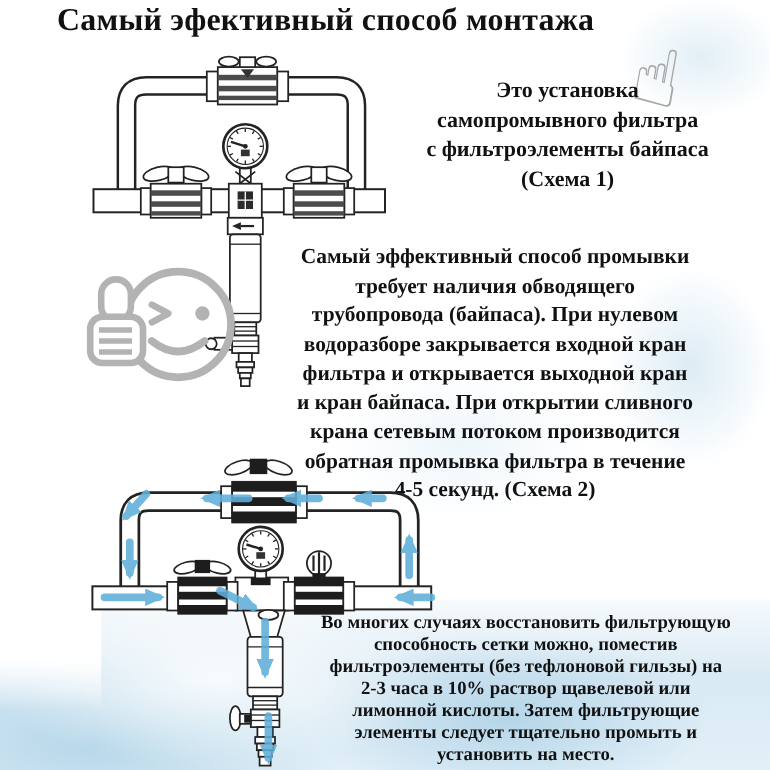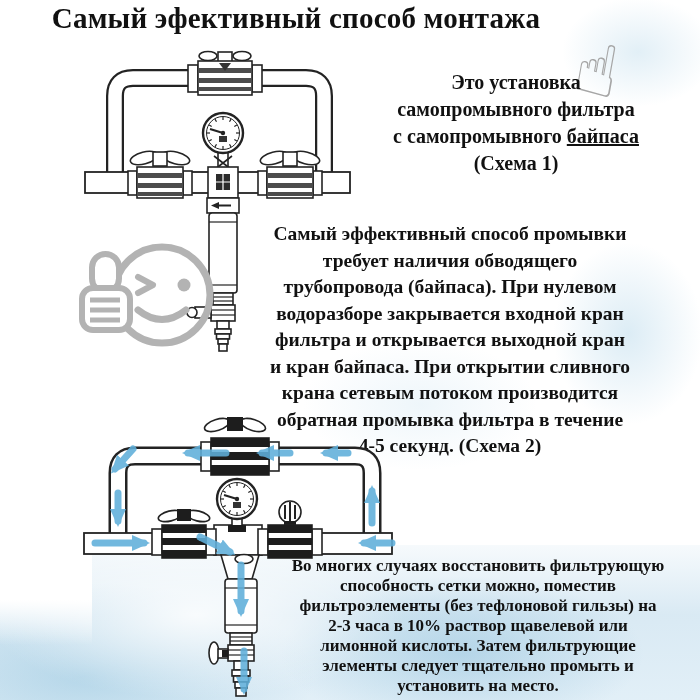--- a/index.html
+++ b/index.html
@@ -17,21 +17,21 @@
       background:
         radial-gradient(ellipse 300px 120px at 28% 45%,rgba(255,255,255,.85),rgba(255,255,255,0) 70%),
         radial-gradient(ellipse 260px 110px at 66% 70%,rgba(132,186,216,.45),rgba(132,186,216,0) 70%),
         radial-gradient(ellipse 320px 130px at 12% 85%,rgba(140,192,220,.5),rgba(140,192,220,0) 72%),
         linear-gradient(180deg,rgba(168,205,228,.10),rgba(165,204,228,.42) 45%,rgba(190,220,238,.45));}
   .s5{left:0;top:545px;width:92px;height:100px;background:linear-gradient(180deg,#fff 55%,rgba(255,255,255,0));}
   .page-title{position:absolute;left:0;top:2px;width:592px;text-align:center;
       font-size:29px;font-weight:700;letter-spacing:.2px;}
   .intro{position:absolute;left:330px;top:69px;width:372px;text-align:center;
       font-size:20px;font-weight:700;line-height:27px;}
-  .intro .u{text-decoration:underline;text-align:right;}
+  .intro .u{text-align:right;}
   .hand{position:absolute;left:551px;top:22px;width:92px;height:96px;
       font-family:"DejaVu Sans",sans-serif;font-size:72px;line-height:96px;color:#a6a6a6;
       text-align:center;transform:rotate(10deg);}
   .para{font-weight:700;text-align:center;white-space:pre-line;}
   .para1{position:absolute;left:228px;top:221px;width:444px;font-size:19.5px;line-height:26.5px;}
   .para2{position:absolute;left:254px;top:556px;width:448px;font-size:17px;line-height:20px;}
   .scheme-label{position:absolute;font-size:27px;font-weight:700;}
   .lbl1{left:88px;top:206px;}
   .lbl2{left:92px;top:660px;}
   svg{position:absolute;overflow:visible;}
@@ -66,21 +66,21 @@
   <div class="splash s4"></div>
   <div class="splash s5"></div>
 
   <div class="page-title">Самый эфективный способ монтажа</div>
 
   <div class="hand">☝</div>
 
   <div class="intro">
     <div>Это установка</div>
     <div>самопромывного фильтра</div>
-    <div><span>с самопромывного</span> <span class="u">байпаса</span></div>
+    <div><span>с фильтроэлементы</span> <span class="u">байпаса</span></div>
     <div>(Схема 1)</div>
   </div>
 
   <svg class="svg1" width="275" height="310" viewBox="0 0 275 310">
     <g>
       <path class="po" d="M35 133 V44 Q35 26 53 26 H226 Q244 26 244 44 V133"></path>
       <path class="pi" d="M35 133 V44 Q35 26 53 26 H226 Q244 26 244 44 V133"></path>
     </g>
     <g>
       <rect class="pipe-rect" x="5" y="120" width="265" height="21"></rect>

